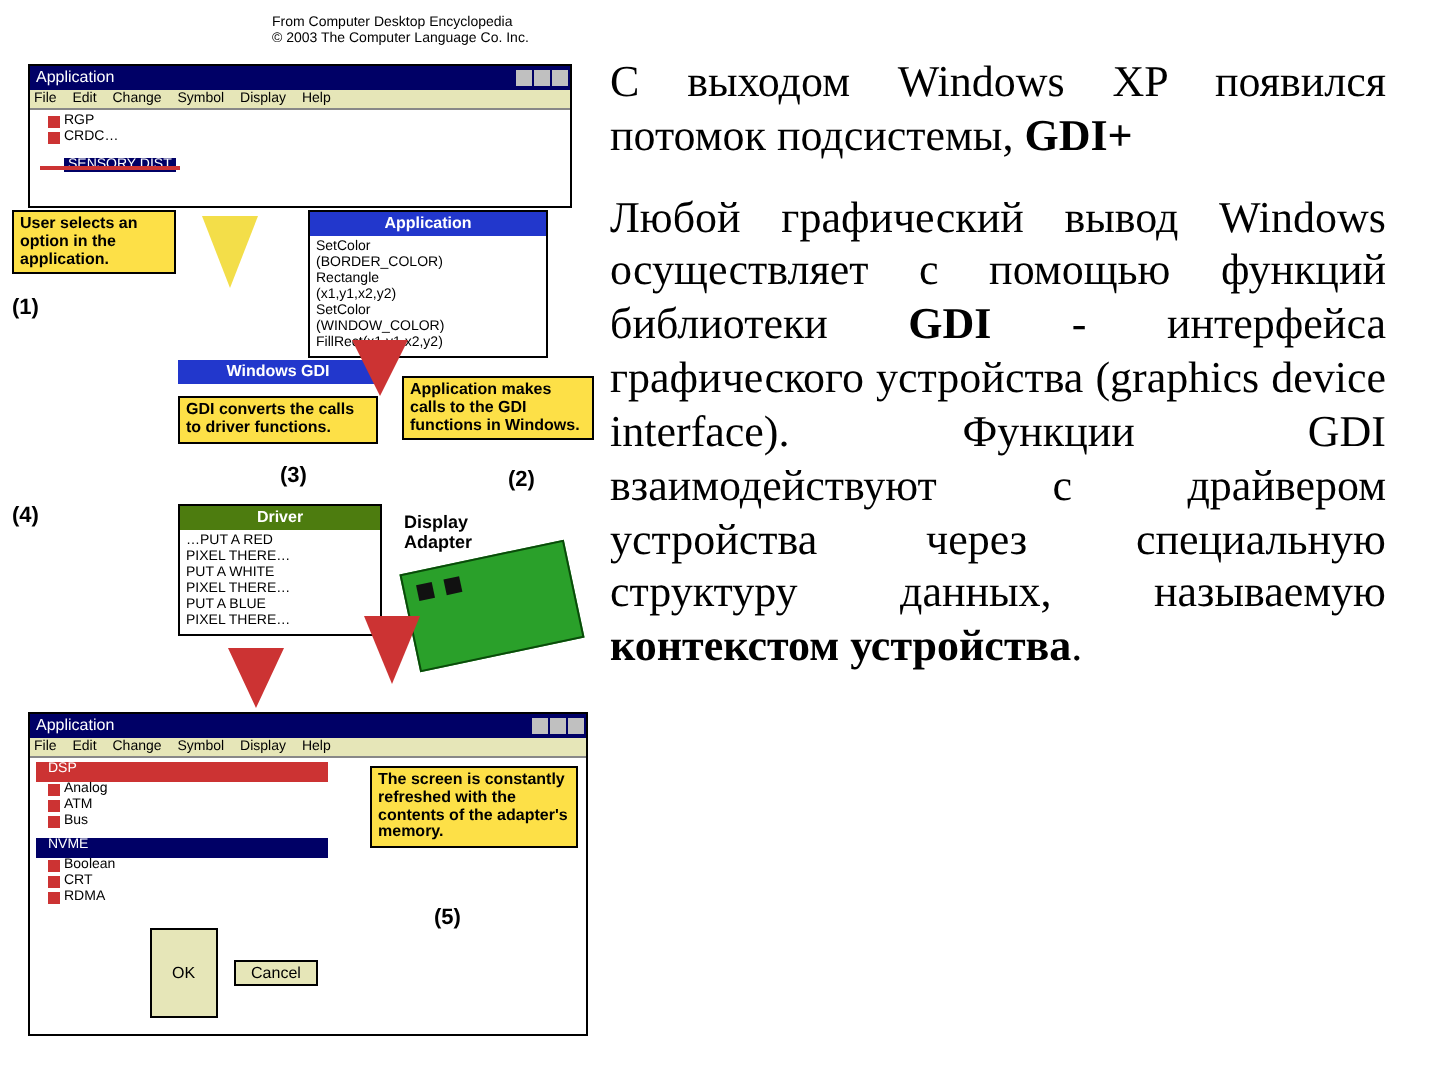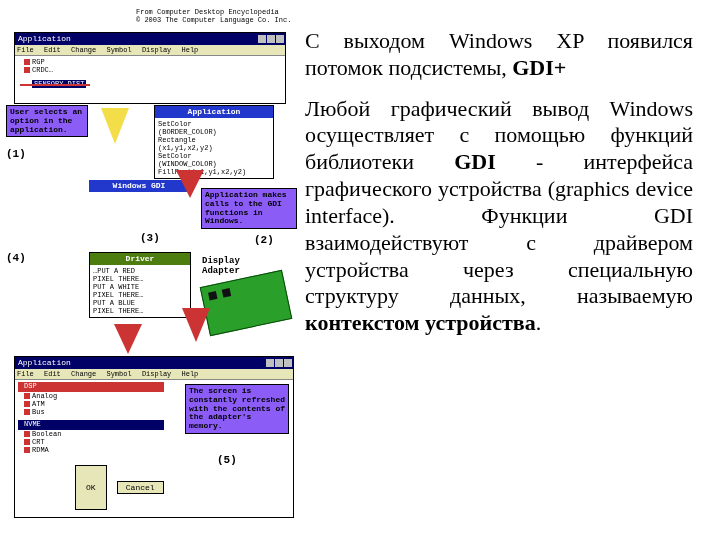--- a/index.html
+++ b/index.html
@@ -1,33 +1,33 @@
 <!DOCTYPE html>
 <html><head>
 <meta charset="utf-8">
 <style>
   html,body{margin:0;padding:0;width:720px;height:540px;background:#fff;font-family:"Times New Roman",serif}
   .page{position:relative;width:720px;height:540px;overflow:hidden}
   
   .text-col{position:absolute;left:305px;top:28px;width:388px;font-size:22px;line-height:1.22;color:#000}
   .para{text-align:justify;margin:0 0 14px 0}
   
-  .diag{position:absolute;left:6px;top:8px;width:295px;height:520px;font-family:Liberation Mono, monospace;font-size:8px;color:#000}
+  .diag{position:absolute;left:6px;top:8px;width:295px;height:520px;font-family:Liberation Sans, sans-serif;font-size:8px;color:#000}
   .caption{position:absolute;left:130px;top:0;width:160px;font-size:7px;line-height:1.15}
   
   .win{position:absolute;background:#fff;border:1px solid #000}
   .win .tbar{height:12px;background:#000066}
   .win .tbar .ttl{display:inline-block;color:#fff;font-size:8px;padding:1px 3px}
   .win .tbar .dots{float:right}
   .win .tbar .sq{display:inline-block;width:8px;height:8px;background:#c0c0c0;margin:2px 1px 0 0}
   .menu{background:#e6e6b8;border-bottom:1px solid #888;font-size:7px;padding:1px 2px;color:#000}
   .menu span{margin-right:6px}
   .body{padding:2px 3px;font-size:7px;line-height:1.15}
   
-  .call{position:absolute;background:#8b5cf6;border:1px solid #000;padding:2px 3px;font-size:8px;line-height:1.1;font-weight:bold}
+  .call{position:absolute;background:#fde047;border:1px solid #000;padding:2px 3px;font-size:8px;line-height:1.1;font-weight:bold}
   
   .bar{height:12px;text-align:center;font-weight:bold;color:#fff;font-size:8px;line-height:12px}
   
   .arrow{position:absolute;width:0;height:0}
   .down{border-left:14px solid transparent;border-right:14px solid transparent}
   .label{position:absolute;font-size:11px;font-weight:bold;color:#000}
   .redline{position:absolute;height:2px;background:#cc3333}
   .green-card{position:absolute;width:82px;height:48px;background:#2aa02a;border:1px solid #0a4a0a;transform:rotate(-12deg)}
   .green-card:before,.green-card:after{content:"";position:absolute;background:#111;width:8px;height:8px}
   .green-card:before{left:6px;top:6px}
@@ -96,20 +96,21 @@
 
     <div class="arrow down" style="left:95px;top:100px;border-top:36px solid #f3de49"></div>
 
     <div class="call" style="left:195px;top:180px;width:88px">Application makes calls to the GDI functions in Windows.</div>
     <div class="label" style="left:248px;top:226px">(2)</div>
 
     <div class="win" style="left:83px;top:172px;width:100px;height:14px;border:none">
       <div class="bar" style="background:#2237cc">Windows GDI</div>
     </div>
 
+    <div class="call" style="left:83px;top:190px;width:92px">GDI converts the calls to driver functions.</div>
     <div class="label" style="left:134px;top:224px">(3)</div>
 
     <div class="arrow down" style="left:170px;top:162px;border-top:28px solid #cc3333"></div>
 
     <div class="label" style="left:0px;top:244px">(4)</div>
 
     <div class="win" style="left:83px;top:244px;width:100px">
       <div class="bar" style="background:#4d7c0f">Driver</div>
       <div class="body">
         <div>…PUT A RED</div>

